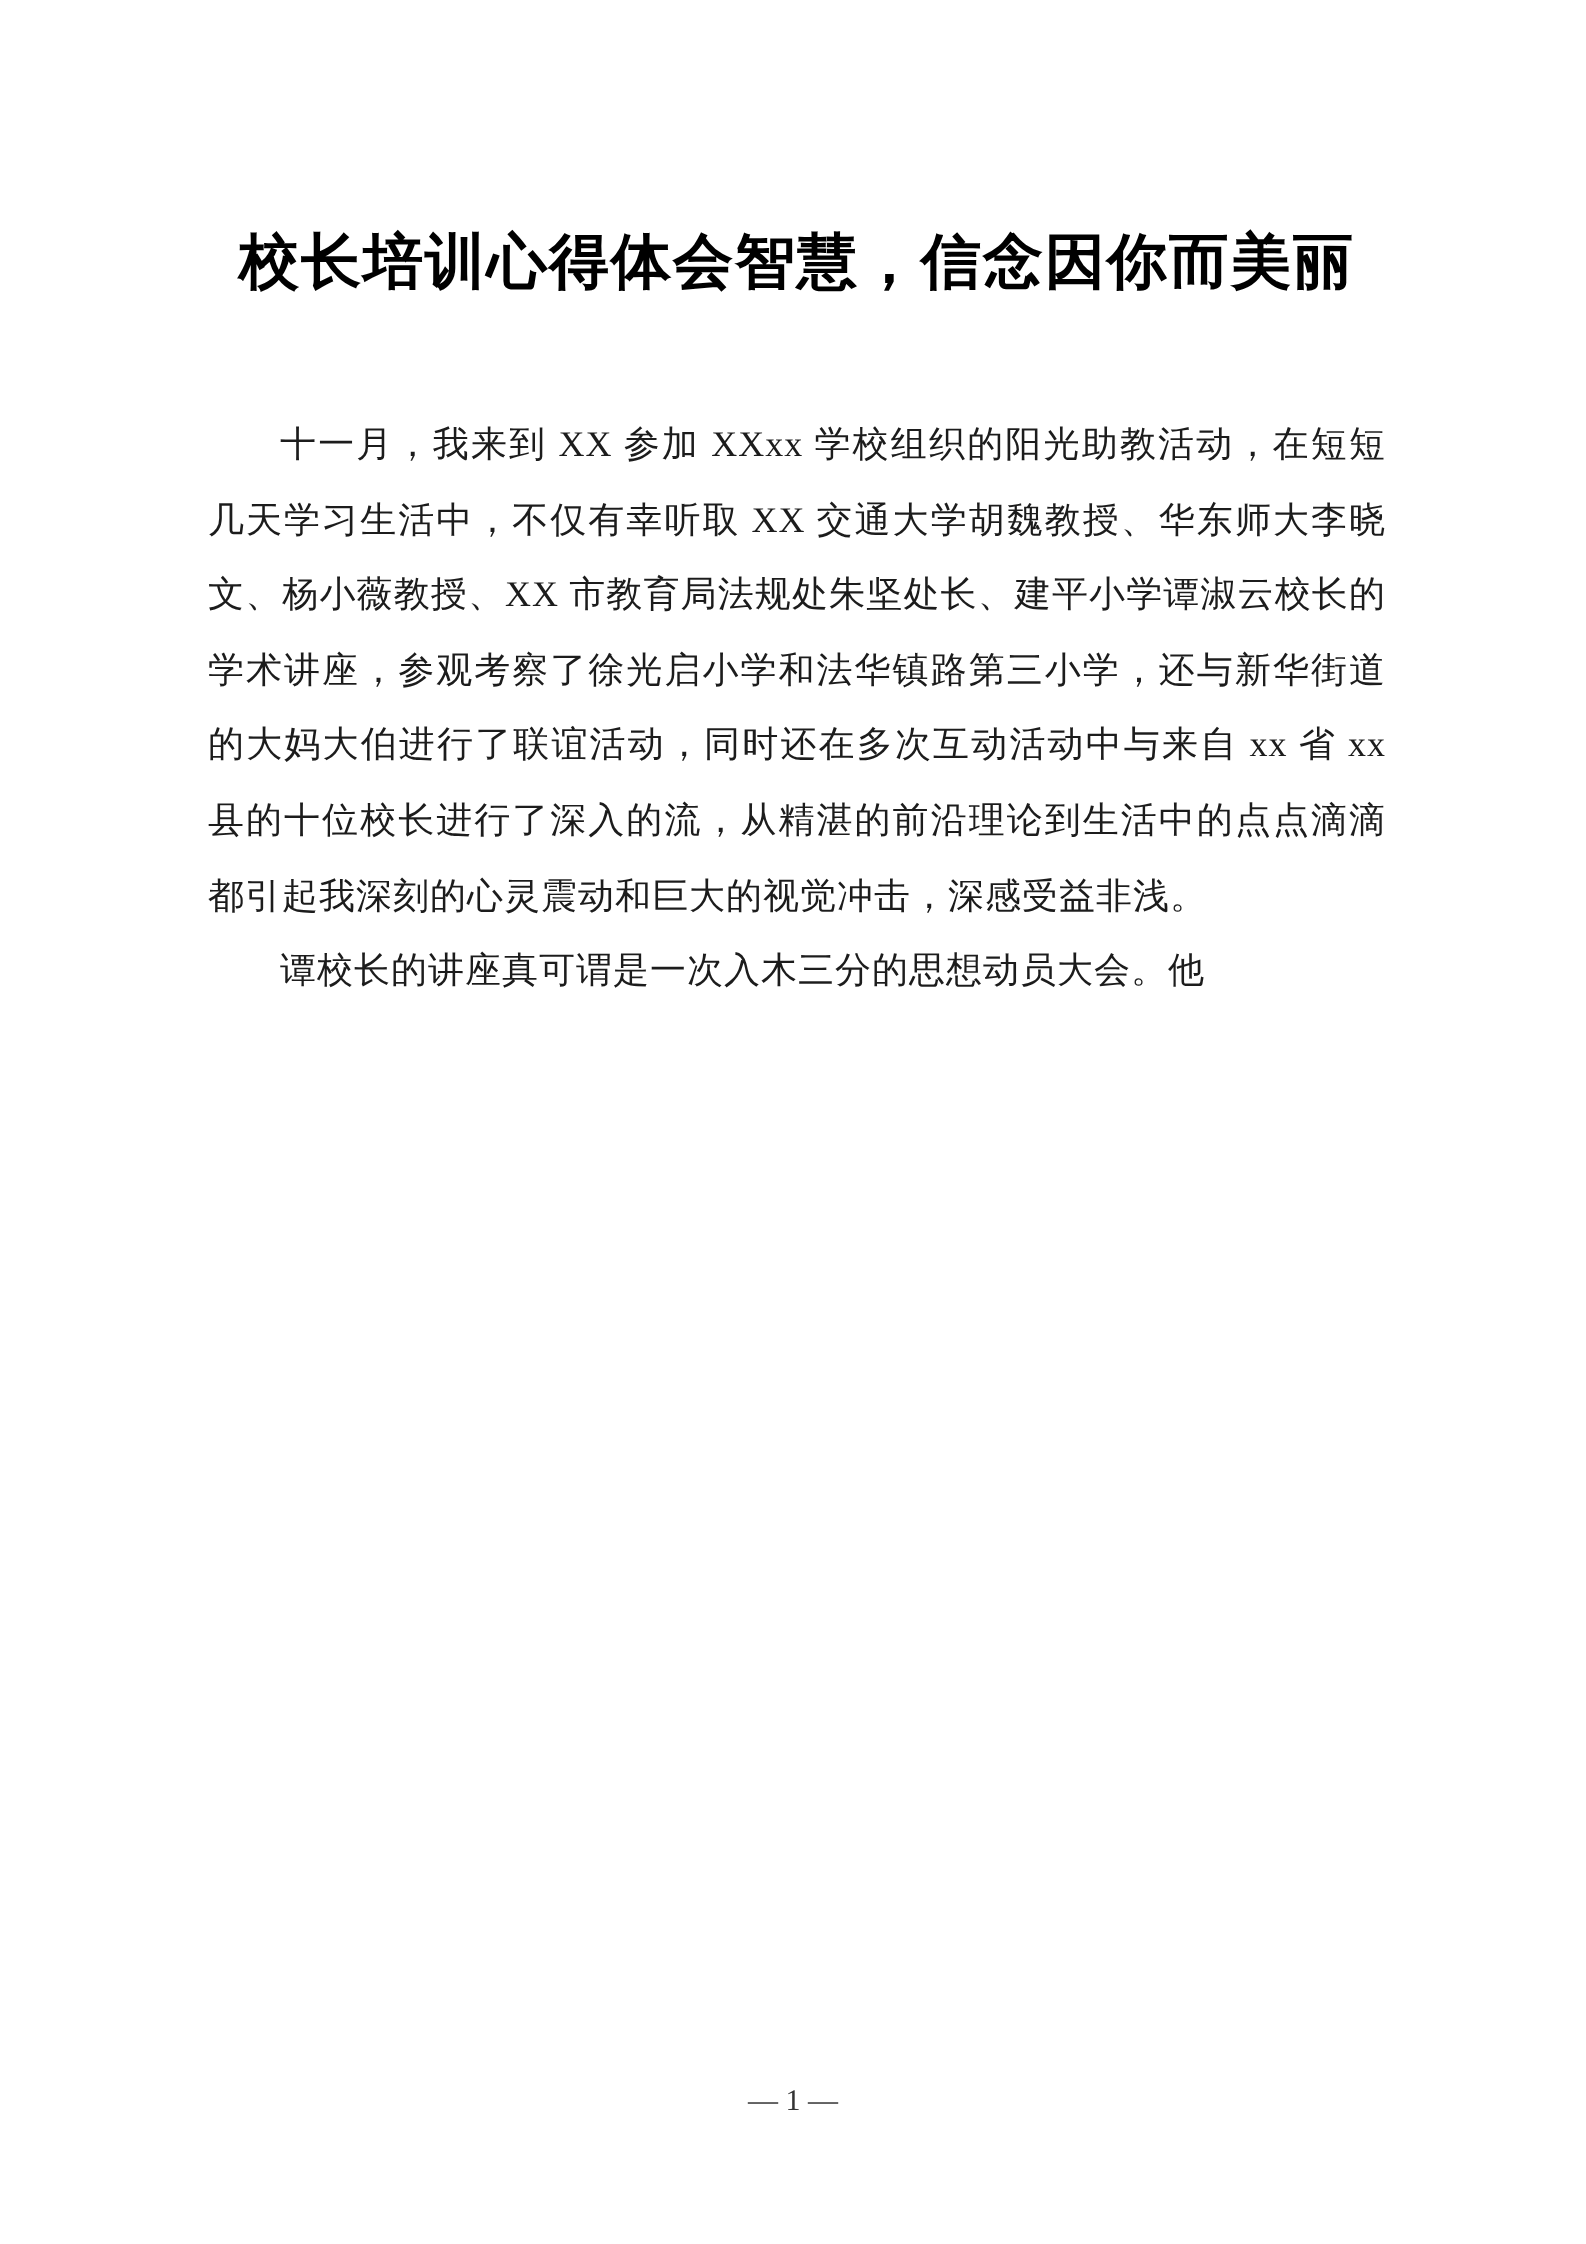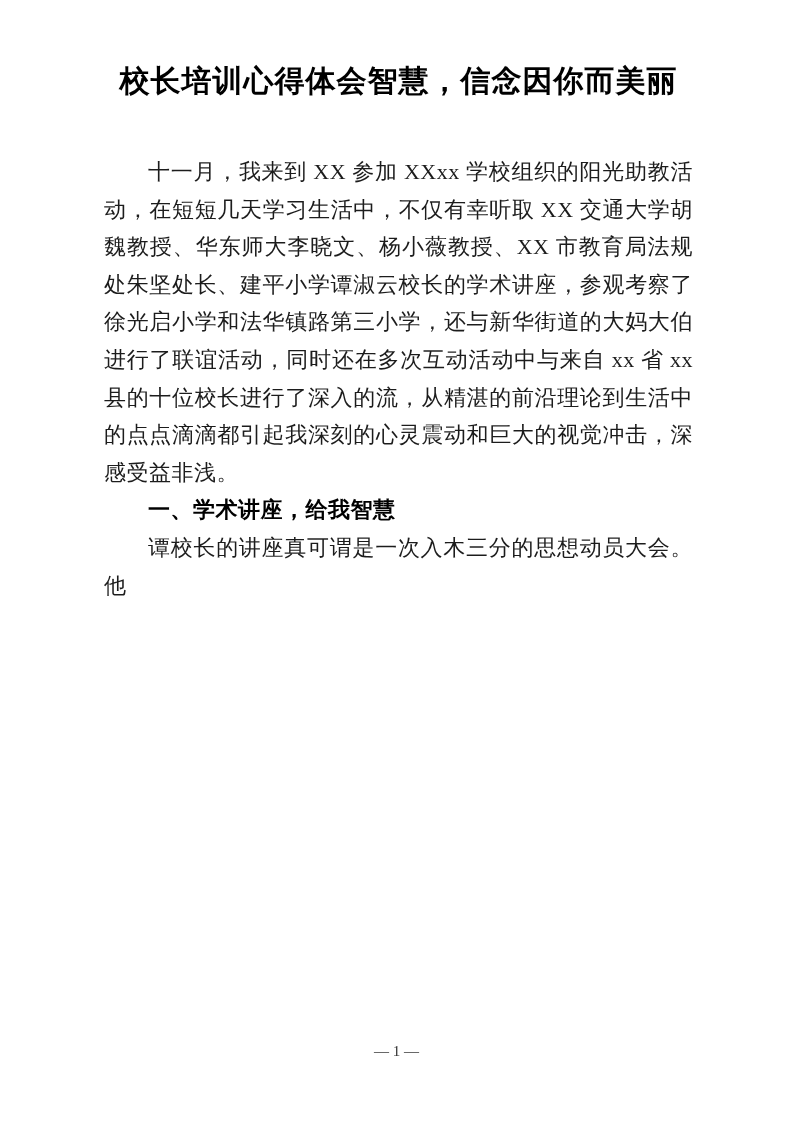--- a/index.html
+++ b/index.html
@@ -7,38 +7,38 @@
     padding: 0;
     background: #ffffff;
   }
   .page {
     position: relative;
     width: 793px;
     height: 1122px;
     margin: 0 auto;
     background: #ffffff;
     box-sizing: border-box;
-    padding: 61px 100px 0 104px;
+    padding: 112px 100px 0 104px;
     overflow: hidden;
     color: #1c1c1c;
     font-family: "Liberation Serif", "DejaVu Serif", serif;
   }
   .doc-title {
     margin: 0 0 52px 0;
     font-family: "Liberation Sans", "DejaVu Sans", sans-serif;
     font-weight: 700;
     font-size: 30px;
     line-height: 40px;
     text-align: center;
     letter-spacing: 1px;
     color: #000000;
   }
   .para {
     margin: 0;
-    font-size: 22px;
+    font-size: 18px;
     line-height: 37.6px;
     text-align: justify;
     text-indent: 2em;
     letter-spacing: 0.5px;
     color: #1c1c1c;
   }
   .section-heading {
     font-weight: 700;
     color: #000000;
   }
@@ -54,20 +54,19 @@
   }
 </style>
 </head>
 <body>
 
 <div class="page">
   <h1 class="doc-title">校长培训心得体会智慧，信念因你而美丽</h1>
 
   <p class="para">十一月，我来到 XX 参加 XXxx 学校组织的阳光助教活动，在短短几天学习生活中，不仅有幸听取 XX 交通大学胡魏教授、华东师大李晓文、杨小薇教授、XX 市教育局法规处朱坚处长、建平小学谭淑云校长的学术讲座，参观考察了徐光启小学和法华镇路第三小学，还与新华街道的大妈大伯进行了联谊活动，同时还在多次互动活动中与来自 xx 省 xx 县的十位校长进行了深入的流，从精湛的前沿理论到生活中的点点滴滴都引起我深刻的心灵震动和巨大的视觉冲击，深感受益非浅。</p>
 
-  <p class="para section-heading">一、学术讲座，给我智慧</p>
 
 
 
   <p class="para">谭校长的讲座真可谓是一次入木三分的思想动员大会。他</p>
 
   <div class="page-footer">— 1 —</div>
 </div>
 
 </body></html>

